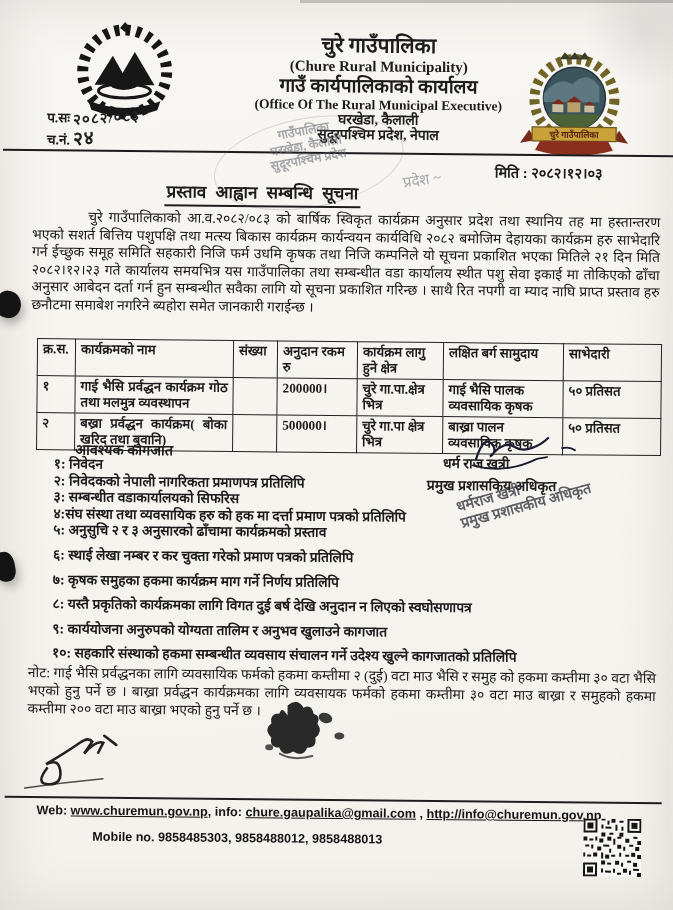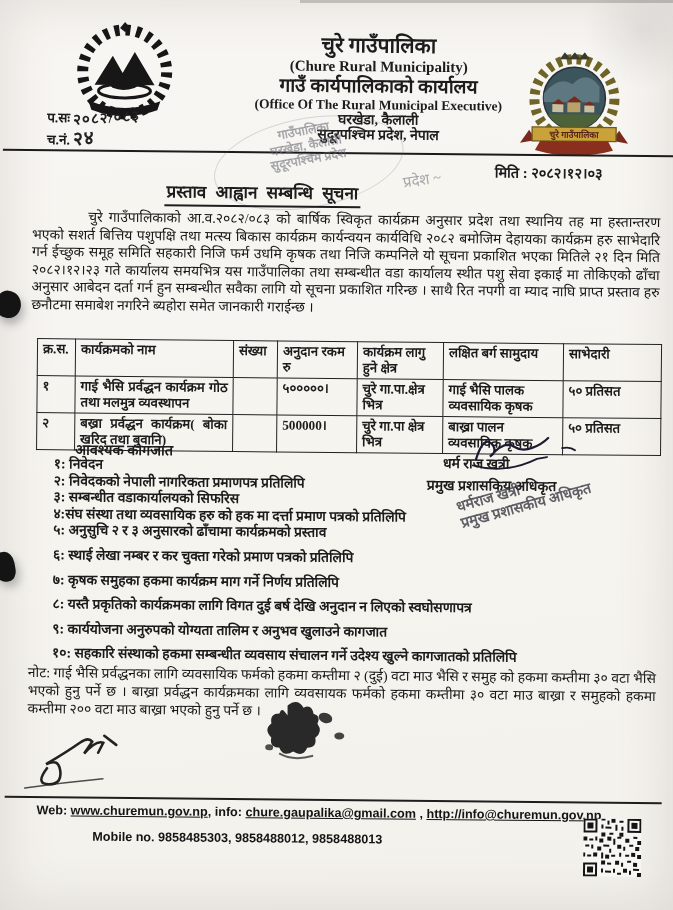--- a/index.html
+++ b/index.html
@@ -177,21 +177,21 @@
         <th>संख्या</th>
         <th>अनुदान रकम रु</th>
         <th>कार्यक्रम लागु हुने क्षेत्र</th>
         <th>लक्षित बर्ग सामुदाय</th>
         <th>साभेदारी</th>
       </tr>
       <tr>
         <td class="num">१</td>
         <td class="celltext">गाई भैसि प्रर्वद्धन कार्यक्रम गोठ तथा मलमुत्र व्यवस्थापन</td>
         <td></td>
-        <td>५०००००।</td>
+        <td>200000।</td>
         <td>चुरे गा.पा.क्षेत्र भित्र</td>
         <td>गाई भैसि पालक व्यवसायिक कृषक</td>
         <td>५० प्रतिसत</td>
       </tr>
       <tr>
         <td class="num">२</td>
         <td class="celltext">बख्रा प्रर्वद्धन कार्यक्रम( बोका खरिद तथा बुवानि)</td>
         <td></td>
         <td>500000।</td>
         <td>चुरे गा.पा क्षेत्र भित्र</td>

